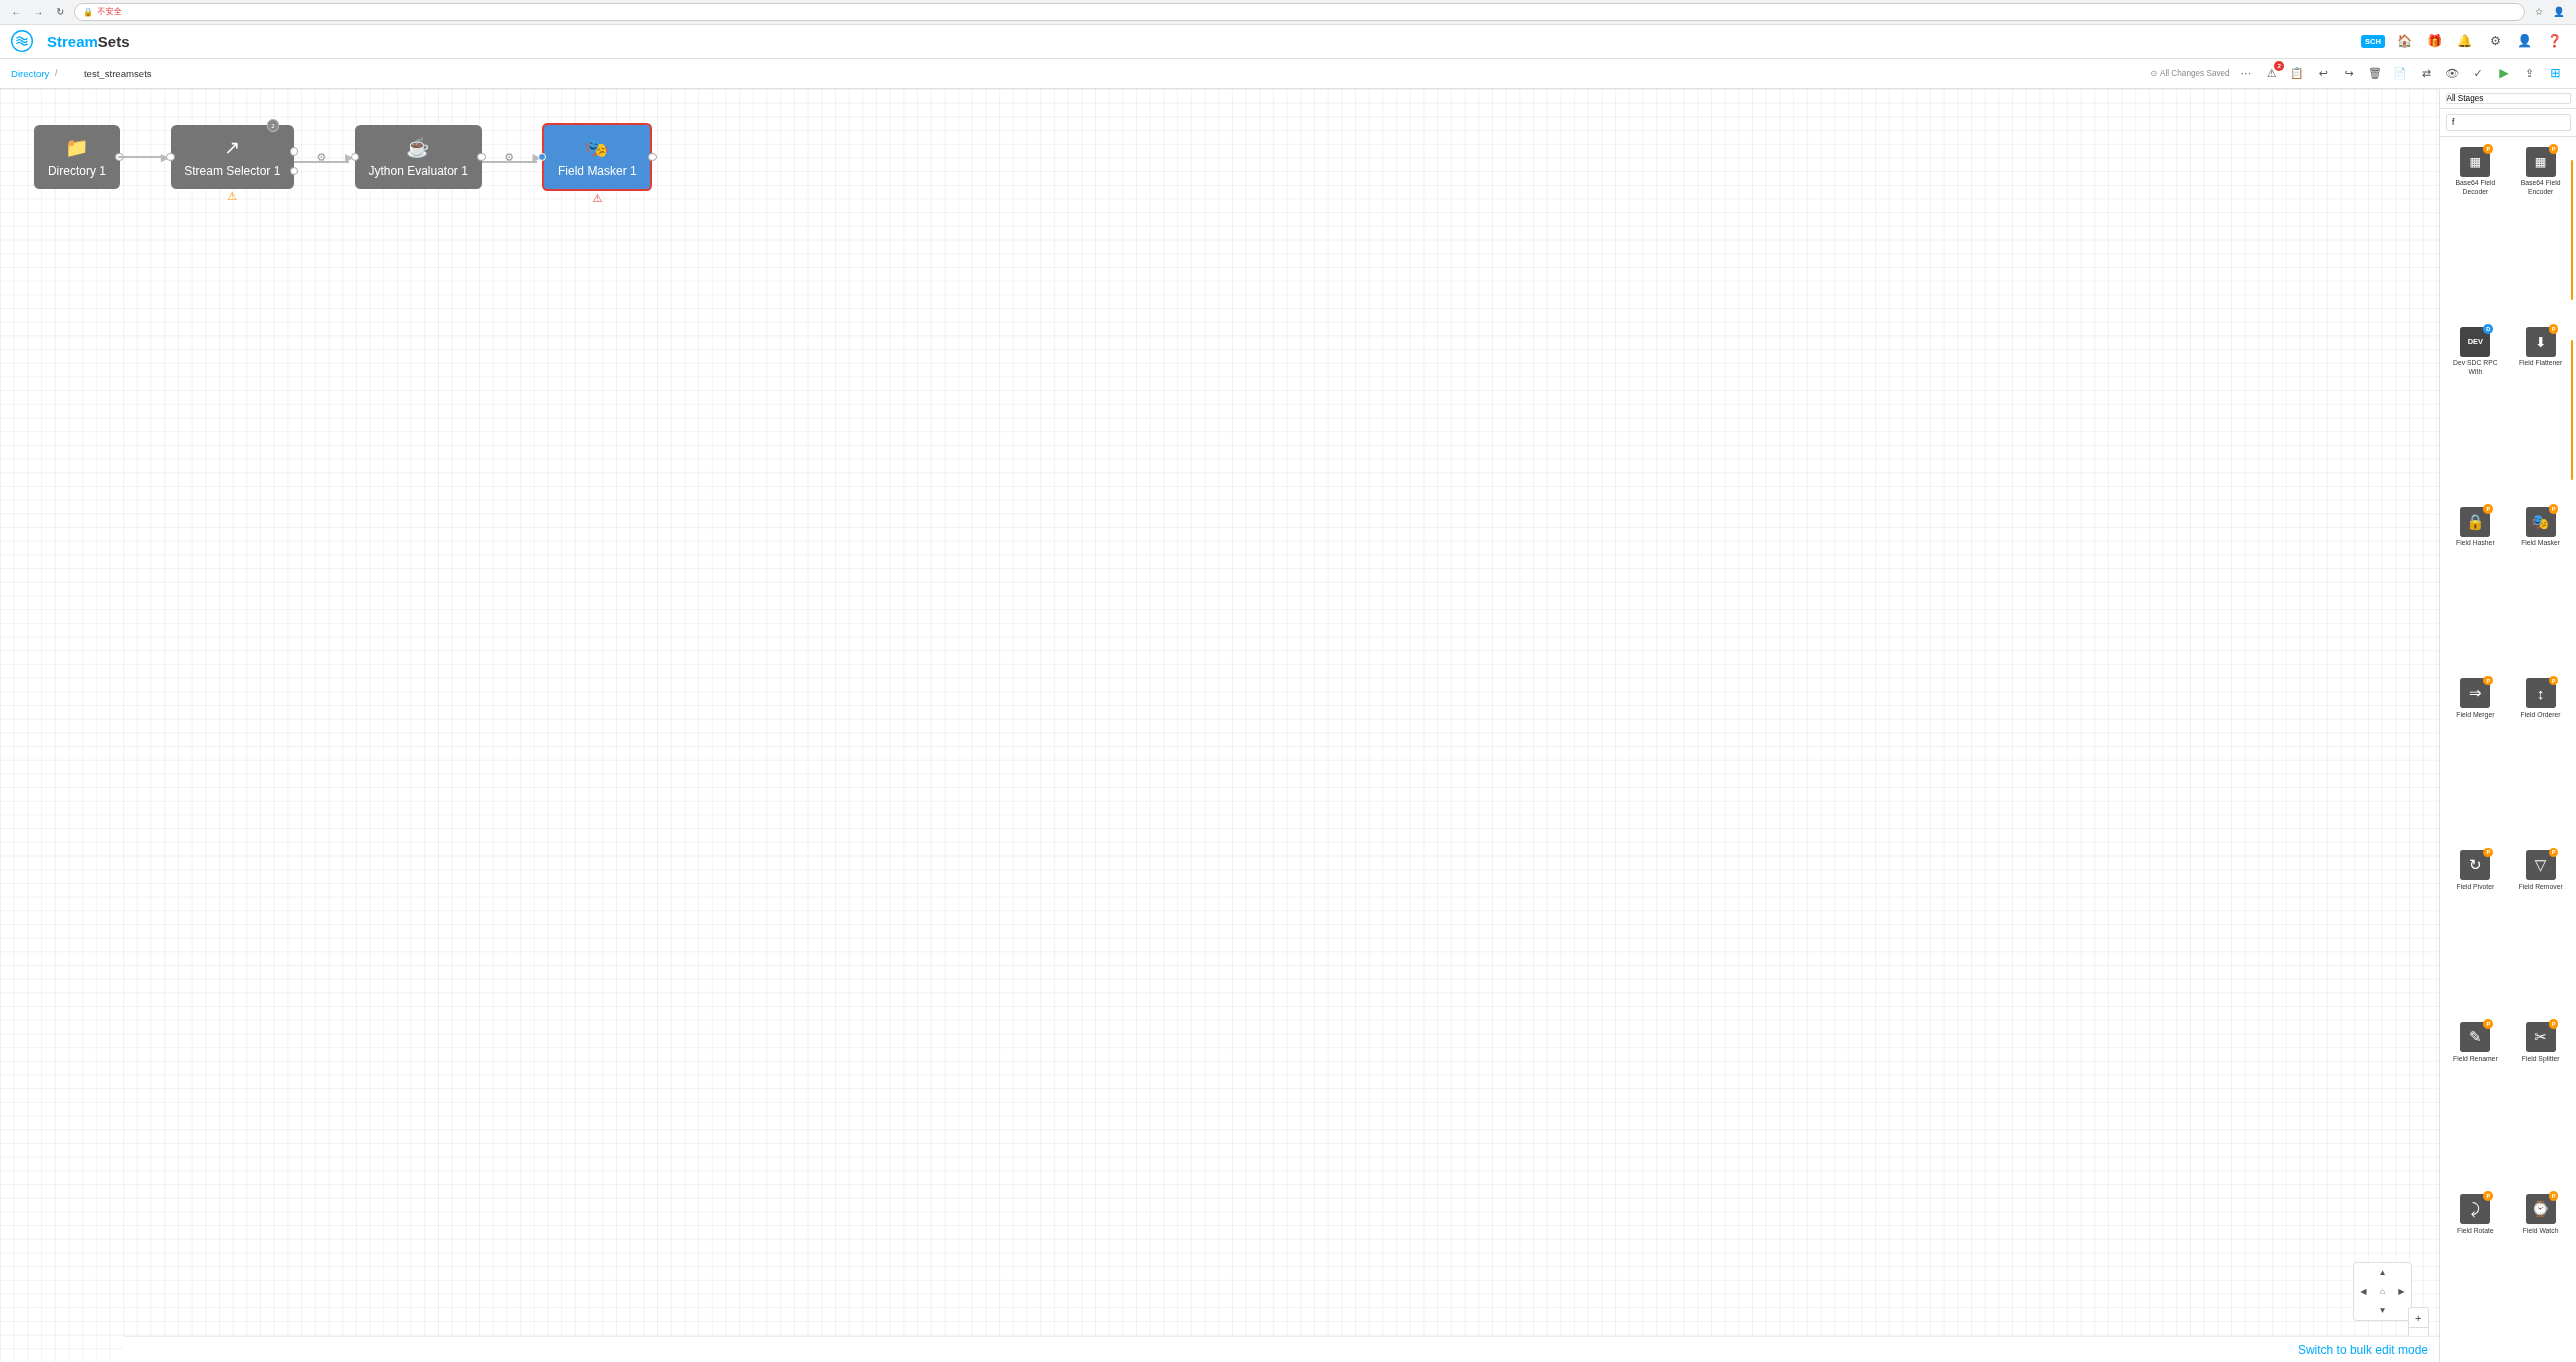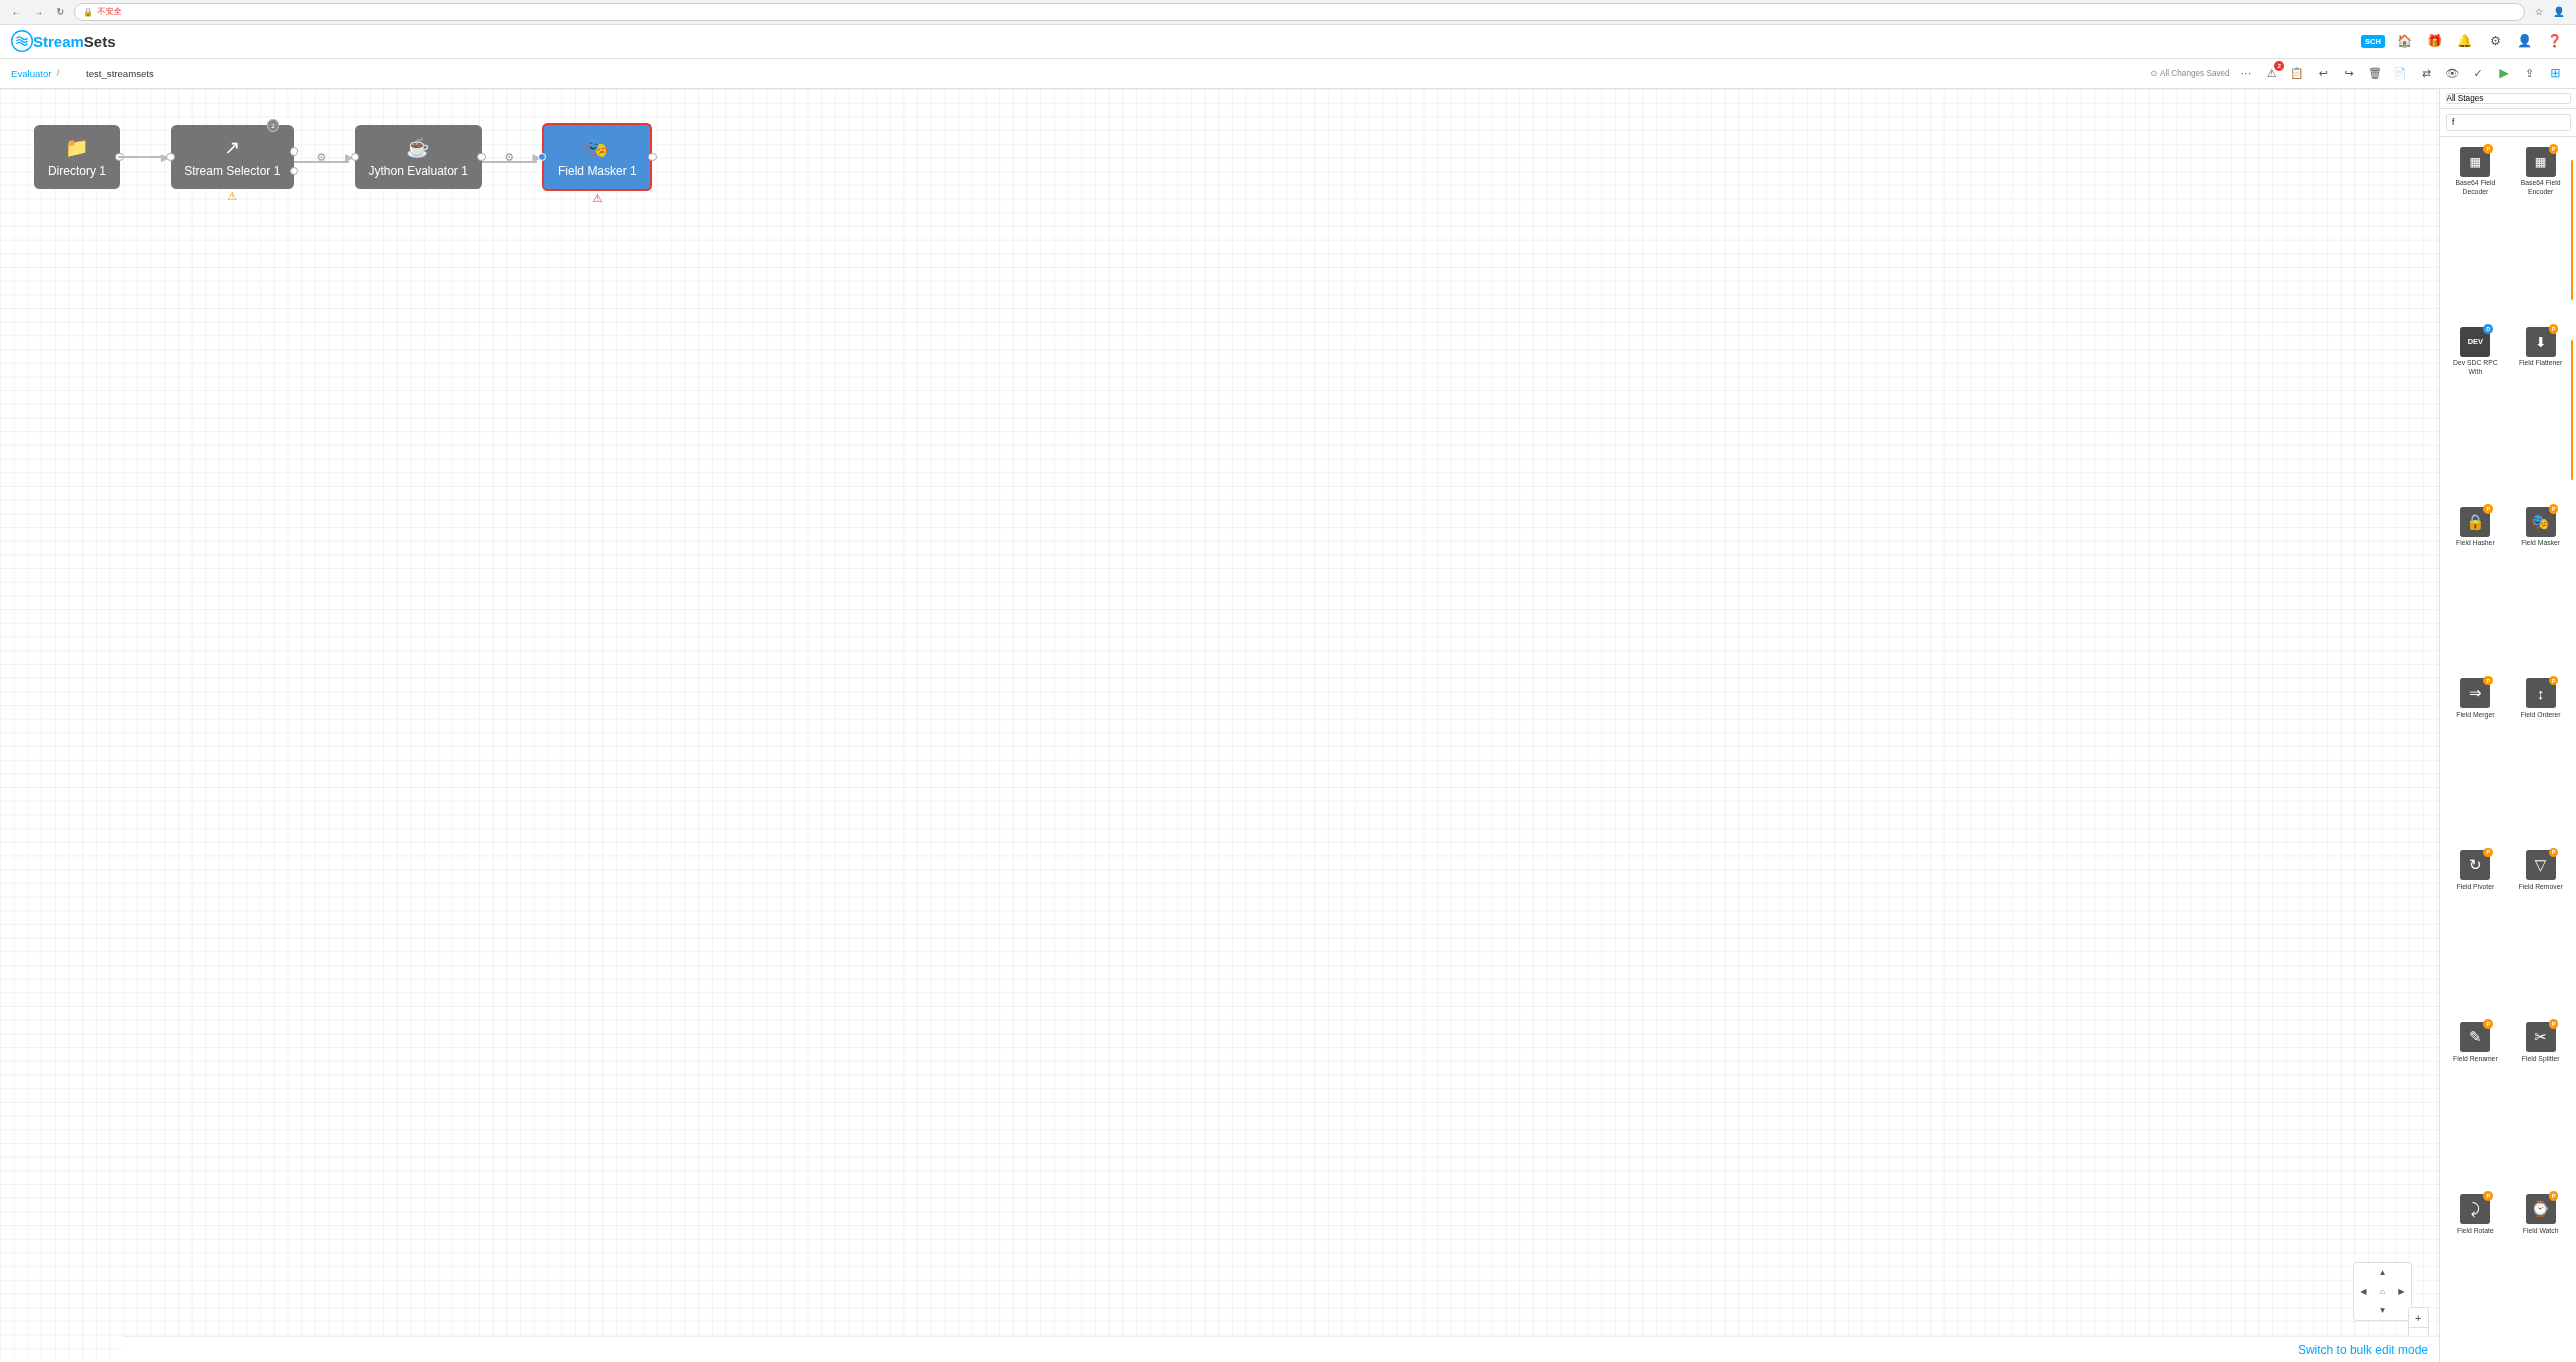--- a/index.html
+++ b/index.html
@@ -40,21 +40,21 @@
     
     .app-header {
       height: 34px;
       background: white;
       display: flex;
       align-items: center;
       padding: 0 11px;
       border-bottom: 0.7px solid #e0e0e0;
       gap: 8.2px;
     }
-    .logo { display: flex; align-items: center; gap: 0; }
+    .logo { display: flex; align-items: center; gap: 14px; }
     .logo-icon { width: 22px; height: 22px; }
     .logo-text { font-size: 15px; font-weight: bold; }
     .logo-text span:first-child { color: #00aaff; }
     .logo-text span:last-child { color: #333; }
     .header-spacer { flex: 1; }
     .header-icons { display: flex; align-items: center; gap: 11px; }
     .header-icon-btn {
       width: 19px; height: 19px; border: none; background: transparent;
       cursor: pointer; color: #555; font-size: 12.3px;
       display: flex; align-items: center; justify-content: center;
@@ -344,21 +344,21 @@
     <button class="header-icon-btn">🏠</button>
     <button class="header-icon-btn">🎁</button>
     <button class="header-icon-btn">🔔</button>
     <button class="header-icon-btn">⚙</button>
     <button class="header-icon-btn">👤</button>
     <button class="header-icon-btn">❓</button>
   </div>
 </div>
 
 <div class="sub-header">
-  <a class="breadcrumb-link" href="#">Evaluator</a>
+  <a class="breadcrumb-link" href="#">Directory</a>
   <span class="breadcrumb-sep">/</span>
   <span class="breadcrumb-current">test_streamsets</span>
   <div class="sub-header-spacer"></div>
   <div class="sub-header-actions">
     <span class="saved-text">
       <span style="color:#888">⊙</span>
       <span>All Changes Saved</span>
     </span>
     <button class="toolbar-btn">···</button>
     <div class="alert-badge">

